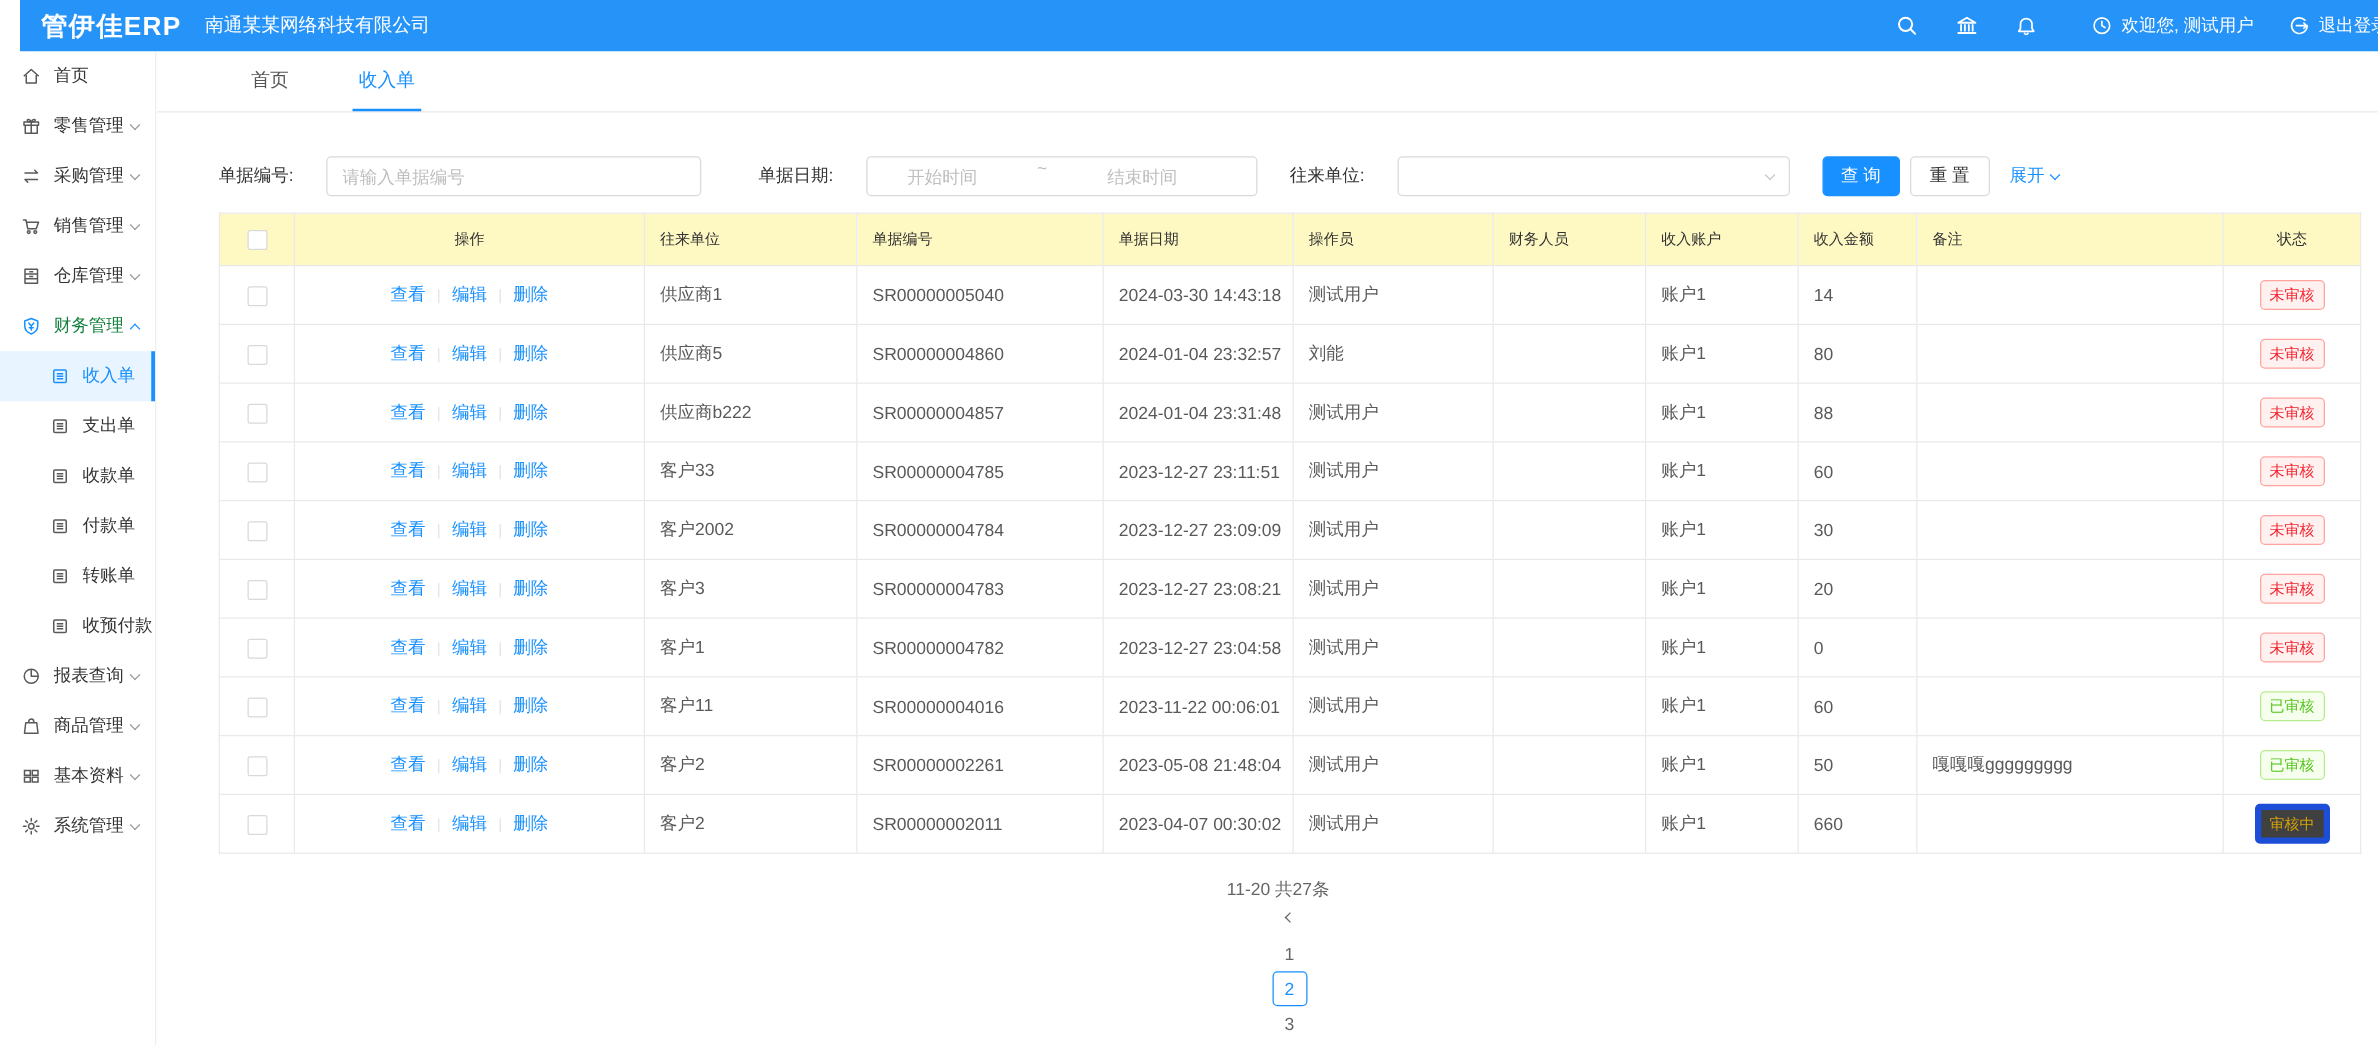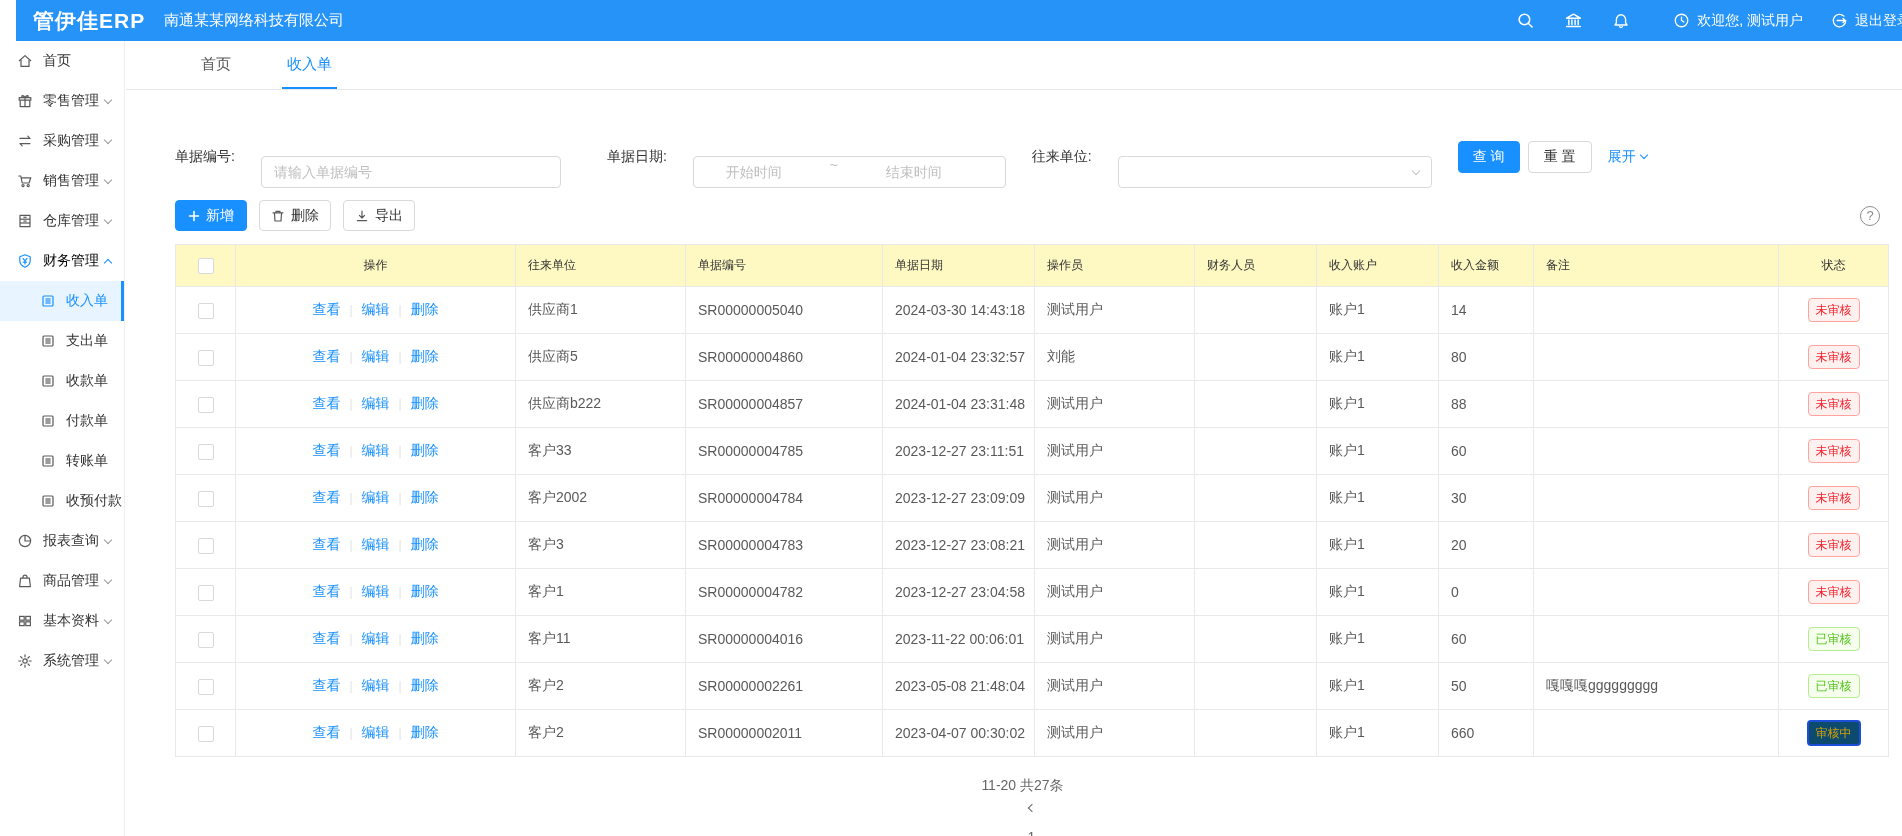--- a/index.html
+++ b/index.html
@@ -16,40 +16,40 @@
   .top-icon-btn svg, .top-user svg, .top-logout svg { display:block; }
   .top-user, .top-logout { display:flex; align-items:center; gap:7px; font-size:14px; cursor:pointer; margin-left:28px; }
 
   
   .sidebar { position:fixed; left:0; top:41px; width:125px; height:795px; background:#fff;
     border-right:1px solid #eee; overflow:hidden; }
   .menu-item { height:40px; display:flex; align-items:center; padding-left:17px; cursor:pointer; color:#333; }
   .menu-item .mi-icon { width:16px; height:16px; margin-right:10px; flex:0 0 16px; }
   .menu-item .mi-label { flex:1; font-size:14px; }
   .menu-item .chev { margin-right:13px; }
-  .menu-item.active-parent { color:#000000; }
+  .menu-item.active-parent { color:#15803d; }
   .menu-item.active-parent .chev { border-color:#1890ff; }
   .submenu .menu-item { padding-left:40px; }
   .submenu .menu-item.active { background:#e8f4ff; color:#1890ff; border-right:3px solid #1890ff; }
   .chev { display:inline-block; width:6px; height:6px; border-right:1.4px solid #999; border-bottom:1.4px solid #999;
     transform:rotate(45deg); margin-top:-3px; }
   .chev.up { transform:rotate(-135deg); margin-top:3px; }
 
   
   .main { position:fixed; left:126px; top:41px; width:1776px; height:795px; background:#fff; }
   .tabbar { height:49px; border-bottom:1px solid #e8e8e8; display:flex; align-items:flex-end; padding-left:70px; }
   .tab { font-size:15px; color:#555; padding:0 5px 13px 5px; margin-right:46px; cursor:pointer; border-bottom:2px solid transparent; }
   .tab.active { color:#1890ff; border-bottom:2px solid #1890ff; }
 
   .content { padding:0 14px 0 49px; }
 
   
   .filter-row { margin-top:35px; display:flex; align-items:center; }
   .f-label { color:#333; margin-right:26px; }
-  .f-input, .f-range, .f-select { height:32px; border:1px solid #d9d9d9; border-radius:4px; background:#fff;margin-top:31px; }
+  .f-input, .f-range, .f-select { height:32px; border:1px solid #d9d9d9; border-radius:4px; background:#fff; }
   .f-input { width:300px; padding:0 12px; font-size:14px; color:#333;
     font-family:"Liberation Sans","DejaVu Sans",sans-serif; }
   .f-input::placeholder, .range-in::placeholder, .jump-input::placeholder { color:#bfbfbf; }
   .f-range { width:313px; display:flex; margin-right:26px; }
   .range-in { border:none; outline:none; width:120px; text-align:center; font-size:14px; background:transparent;
     font-family:"Liberation Sans","DejaVu Sans",sans-serif; }
   .range-sep { color:#bfbfbf; width:40px; text-align:center; }
   .f-select { width:314px; display:flex; align-items:center; justify-content:flex-end; padding-right:12px; margin-right:26px; cursor:pointer; }
   .gap1 { width:46px; }
   .btn { height:32px; border-radius:4px; border:1px solid #d9d9d9; background:#fff; color:#333;
@@ -76,21 +76,21 @@
   tbody td { height:47px; color:#595959; padding:0 12px; font-size:14px; background:#fff; }
   tbody td.c { padding:0; }
   .cb { display:inline-block; width:16px; height:16px; border:1px solid #d9d9d9; border-radius:2px; background:#fff;
     vertical-align:middle; cursor:pointer; }
   .op-links { display:flex; align-items:center; justify-content:center; gap:9px; }
   .op-link { color:#1890ff; cursor:pointer; }
   .op-sep { color:#e3e3e3; font-size:12px; }
   .badge { display:inline-block; font-size:12px; line-height:1; padding:5px 7px; border-radius:4px; }
   .badge-red   { color:#f5222d; background:#fff1f0; border:1px solid #ffa39e; }
   .badge-green { color:#52c41a; background:#f6ffed; border:1px solid #b7eb8f; }
-  .badge-orange{ color:#d4a106; background:#0c4a6e; border:2px solid #1d4ed8; }
+  .badge-orange{ color:#d4a106; background:#404040; border:5px solid #1d4ed8; }
 
   
   .pagination { width:1713px; margin-top:20px; display:flex; align-items:center; justify-content:flex-end; color:#666;flex-direction:column; }
   .pg-total { margin-right:18px; color:#666; }
   .pg-arrow { width:28px; height:28px; display:flex; align-items:center; justify-content:center; cursor:pointer; }
   .pg-arrow .chev { border-color:#666; }
   .chev.left { transform:rotate(135deg); } .chev.right { transform:rotate(-45deg); }
   .pg-num { min-width:28px; height:28px; display:flex; align-items:center; justify-content:center;
     margin:0 5px; cursor:pointer; color:#666; border-radius:4px; }
   .pg-num.active { border:1px solid #1890ff; color:#1890ff; }
@@ -361,43 +361,20 @@
         <span class="chev" style="border-color:#c6c6c6;"></span>
       </div>
       <button class="btn btn-primary btn-search">查 询</button>
       <button class="btn btn-reset">重 置</button>
       <span class="expand-link">
         <span>展开</span>
         <span class="chev"></span>
       </span>
     </div>
 
-    <div class="toolbar">
-      <button class="btn btn-primary tb-btn">
-        <svg width="12" height="12" viewBox="0 0 12 12" fill="none" stroke="#fff" stroke-width="1.6" stroke-linecap="round">
-          <path d="M6 1.5 V10.5 M1.5 6 H10.5"></path>
-        </svg>
-        <span>新增</span>
-      </button>
-      <button class="btn tb-btn">
-        <svg width="14" height="14" viewBox="0 0 14 14" fill="none" stroke="#595959" stroke-width="1.2" stroke-linecap="round" stroke-linejoin="round">
-          <path d="M2 3.8 H12 M5 3.8 V2.4 H9 V3.8 M3.4 3.8 L4 12 H10 L10.6 3.8"></path>
-        </svg>
-        <span>删除</span>
-      </button>
-      <button class="btn tb-btn">
-        <svg width="14" height="14" viewBox="0 0 14 14" fill="none" stroke="#595959" stroke-width="1.2" stroke-linecap="round" stroke-linejoin="round">
-          <path d="M7 2 V8.6 M4.4 6.4 L7 9 L9.6 6.4 M2.4 11.6 H11.6"></path>
-        </svg>
-        <span>导出</span>
-      </button>
-      <div class="help-wrap">
-        <div class="help-icon">?</div>
-      </div>
-    </div>
 
     <table>
       <colgroup>
         <col style="width:60px">
           <col style="width:280px">
           <col style="width:170px">
           <col style="width:197px">
         <col style="width:152px">
           <col style="width:160px">
           <col style="width:122px">

